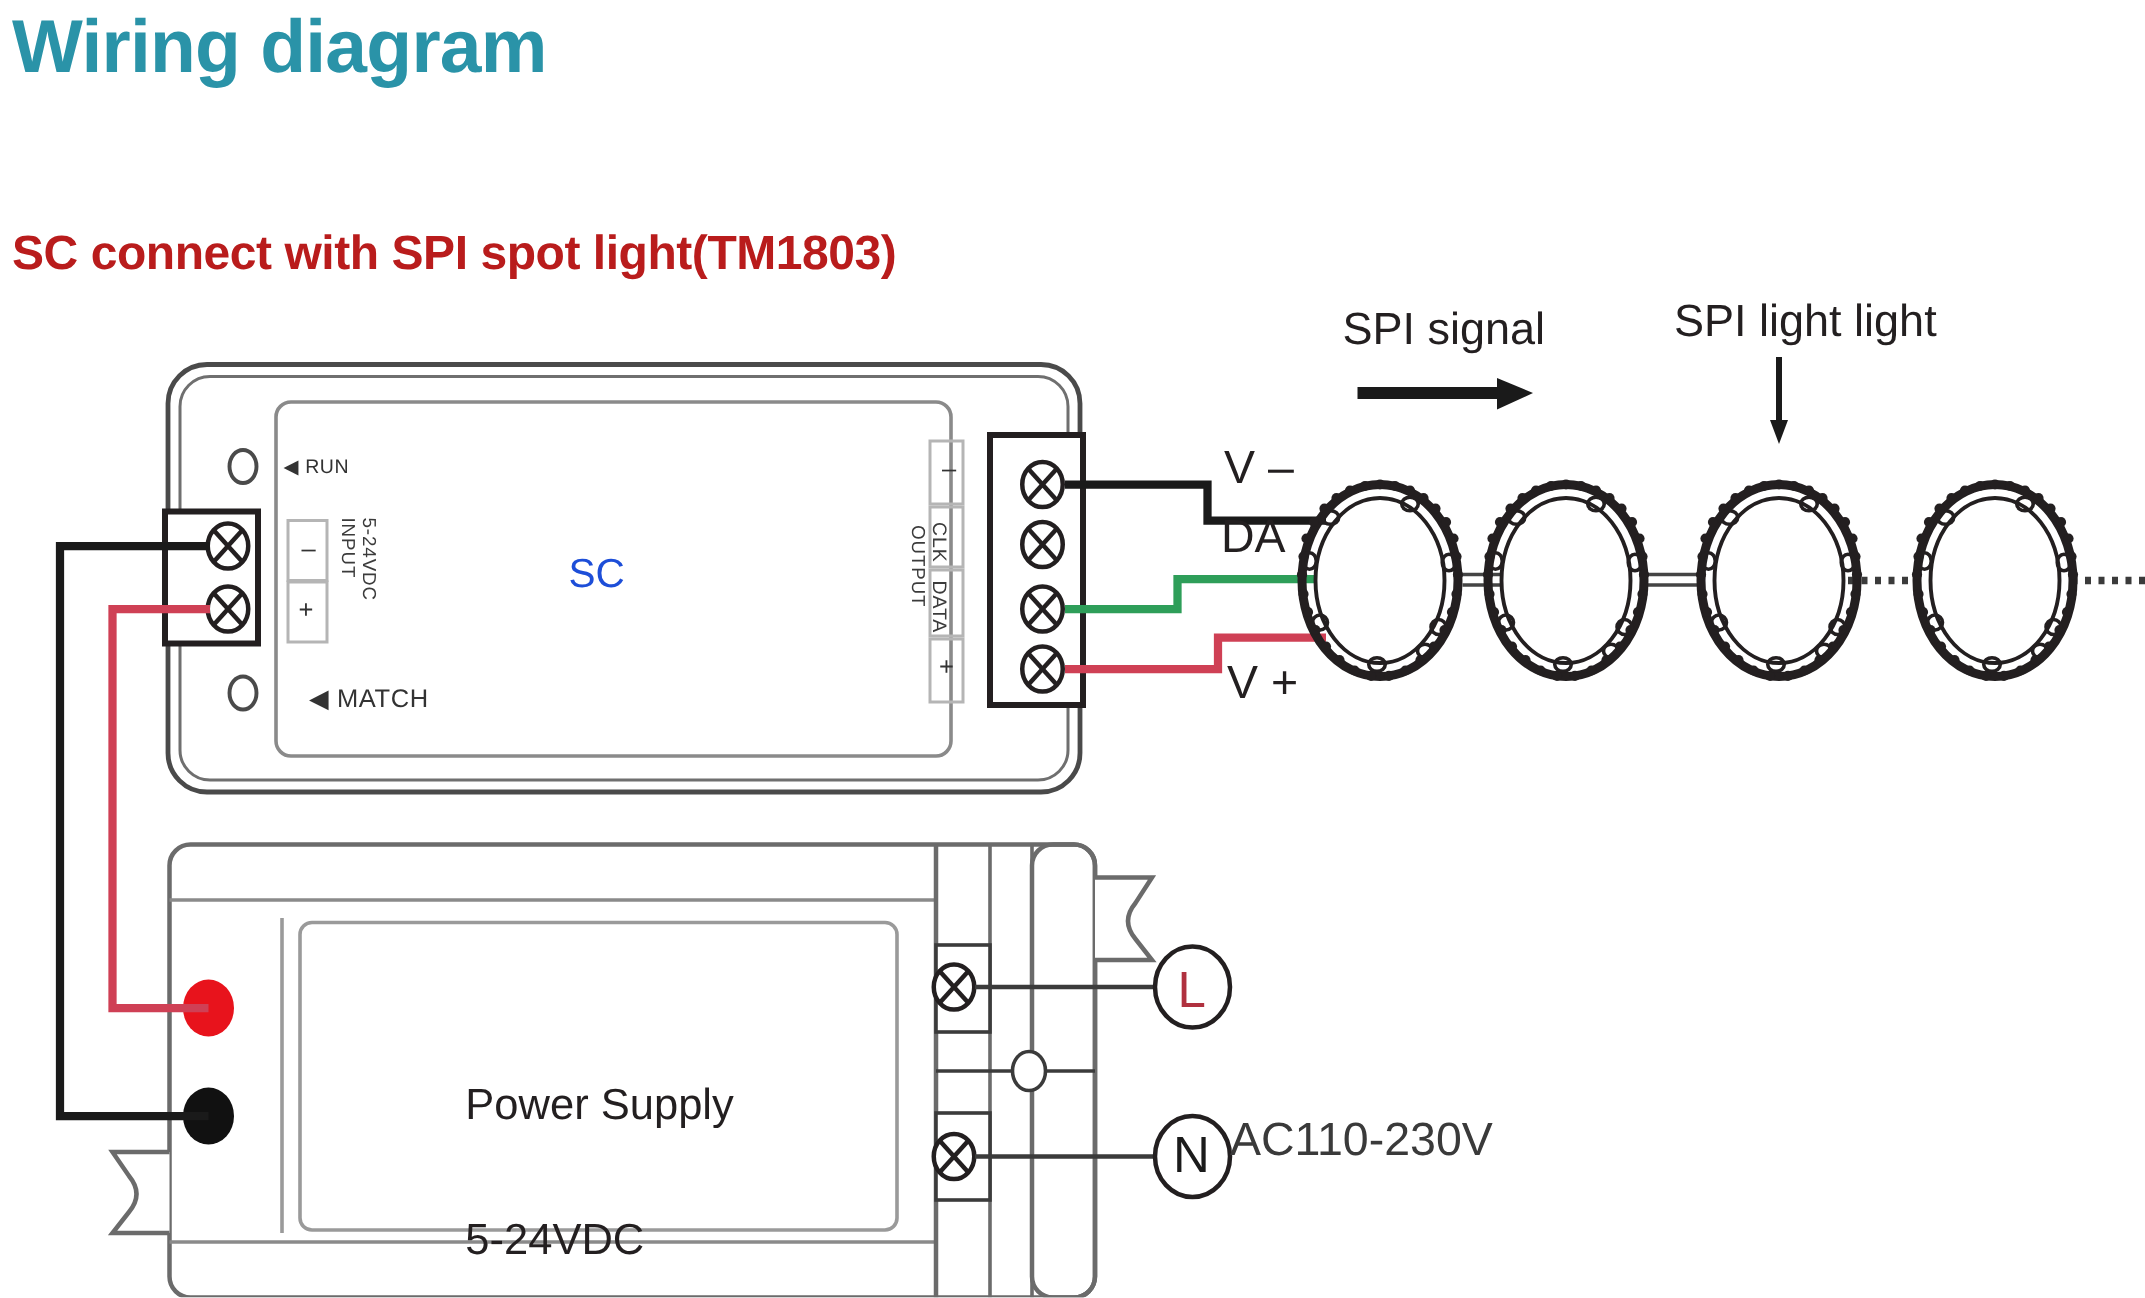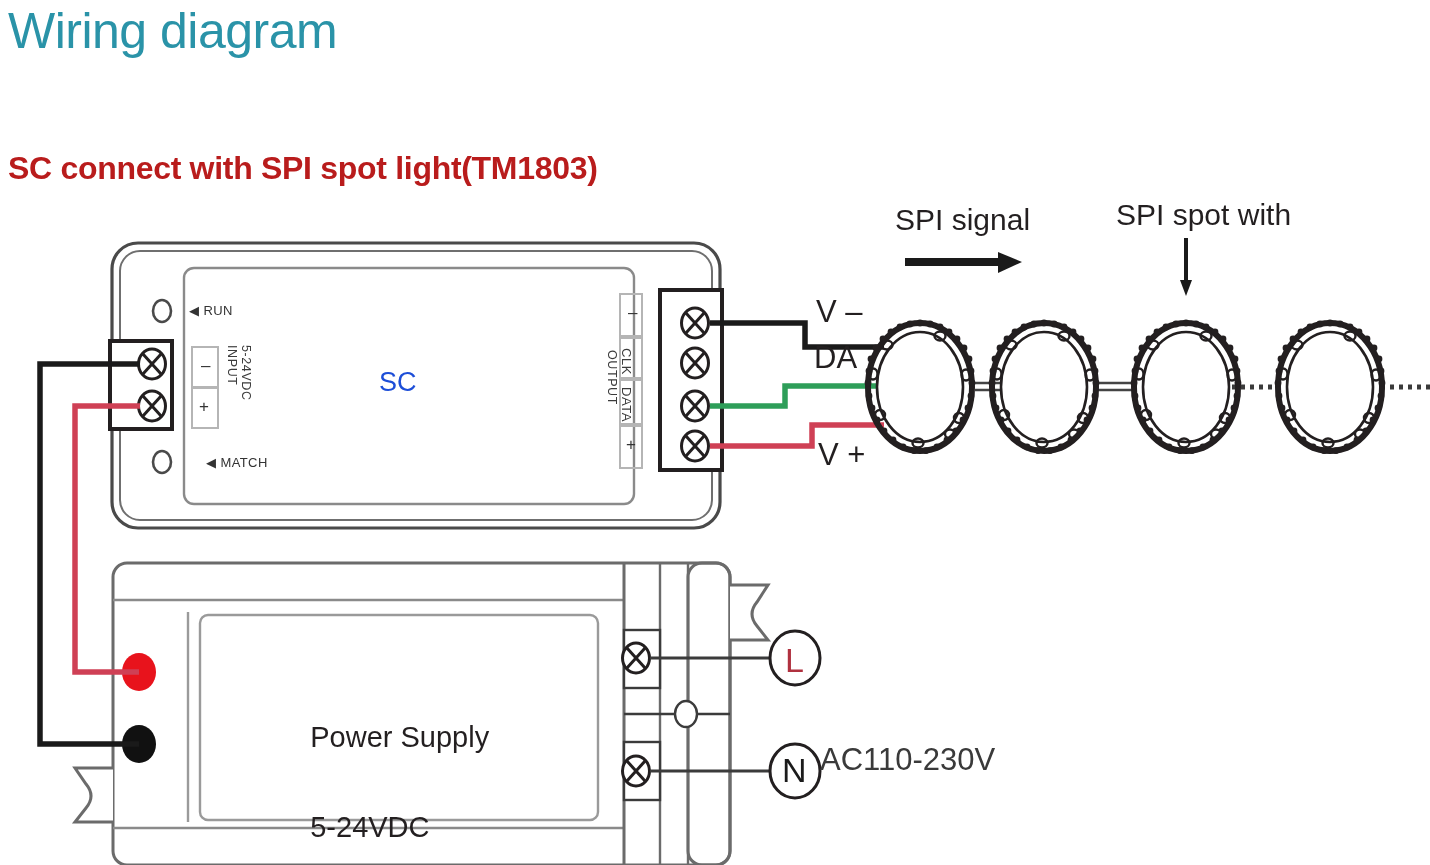--- a/index.html
+++ b/index.html
@@ -28,21 +28,21 @@
     width: 1430px;
     height: 865px;
   }
 
   
   .title {
     position: absolute;
     left: 8px;
     top: 2px;
     font-size: 50px;
-    font-weight: normal;
+    font-weight: bold;
     letter-spacing: -0.5px;
     color: #2a93a8;
     white-space: nowrap;
   }
   .subtitle {
     position: absolute;
     left: 8px;
     top: 150px;
     font-size: 32px;
     font-weight: bold;
@@ -107,21 +107,21 @@
   .callout-run {
     left: 189px;
     top: 303px;
     font-size: 13px;
     color: #333;
     letter-spacing: 0.4px;
   }
   .callout-match {
     left: 206px;
     top: 455px;
-    font-size: 13px;
+    font-size: 17px;
     color: #333;
     letter-spacing: 0.4px;
   }
   .term-letter {
     position: absolute;
     font-size: 17px;
     color: #333;
   }
   .vert-label {
     position: absolute;
@@ -337,21 +337,21 @@
       <line x1="1381" y1="387" x2="1430" y2="387"></line>
     </g>
 
     <use href="#lamp" x="920" y="387"></use>
     <use href="#lamp" x="1044" y="387"></use>
     <use href="#lamp" x="1186" y="387"></use>
     <use href="#lamp" x="1330" y="387"></use>
   </svg>
 
   <div class="callout callout-spi-signal">SPI signal</div>
-  <div class="callout callout-spi-spot-light">SPI spot with</div>
+  <div class="callout callout-spi-spot-light">SPI light light</div>
 
   <div class="callout callout-vminus">V –</div>
   <div class="callout callout-data">DA</div>
   <div class="callout callout-vplus">V +</div>
 
   <div class="callout callout-sc">SC</div>
 
   <div class="callout callout-run">
     <span>◀</span>
     <span>RUN</span>

